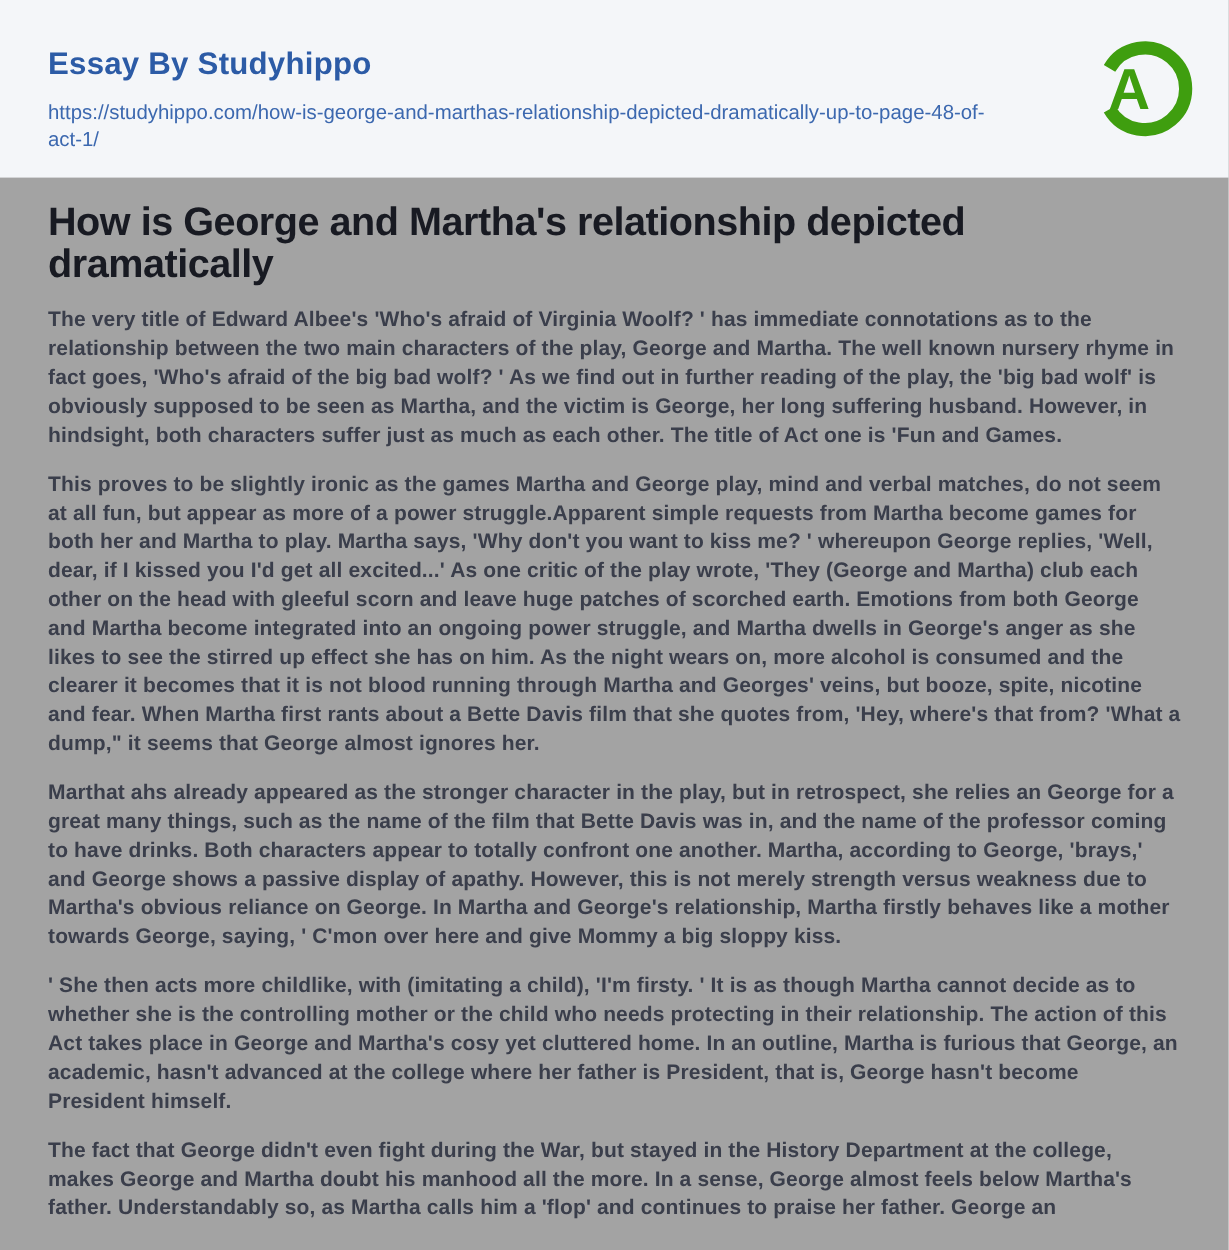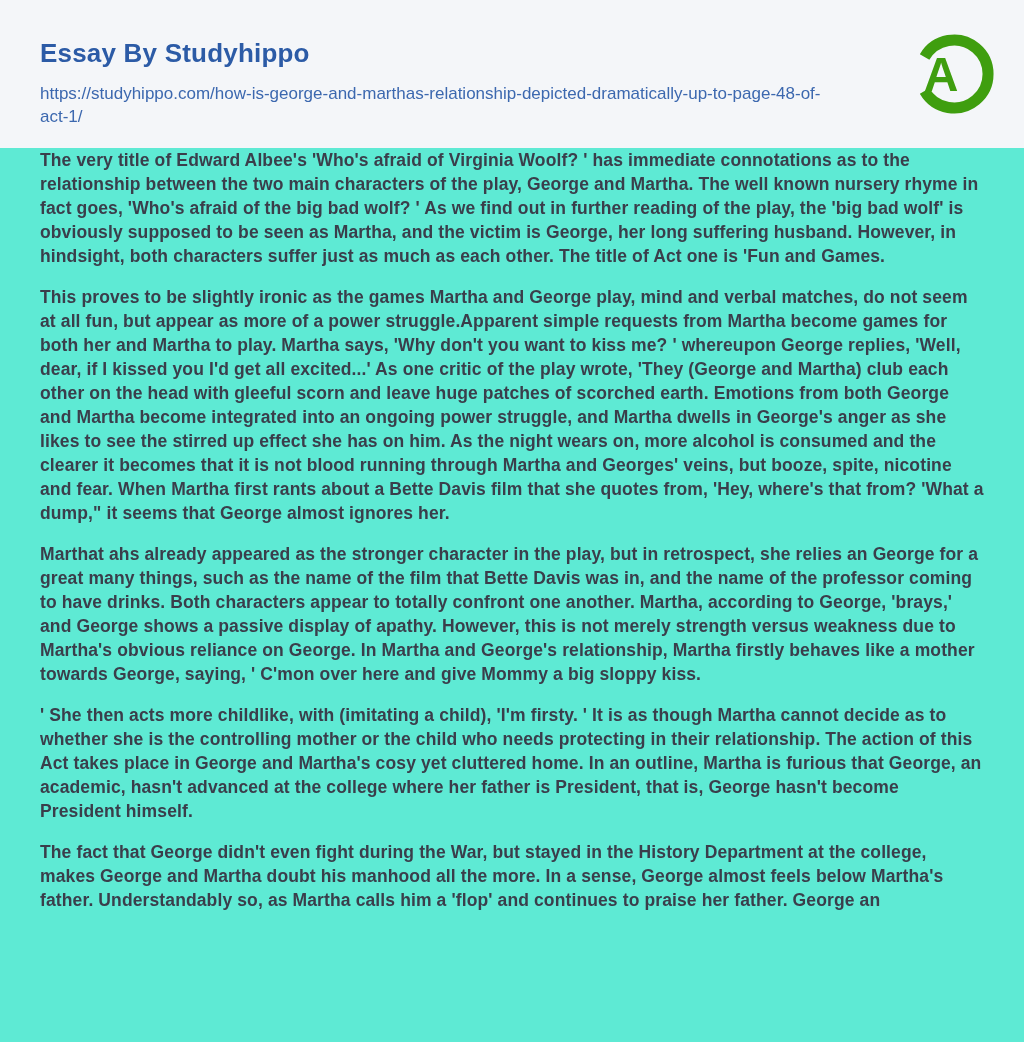--- a/index.html
+++ b/index.html
@@ -4,21 +4,21 @@
 <style>
   * { margin: 0; padding: 0; box-sizing: border-box; }
   html, body {
     width: 1024px;
     background: #ffffff;
     font-family: "Liberation Sans", sans-serif;
   }
   .page {
     width: 1024px;
     height: 1042px;
-    background: #5eead4;
+    background: #a3a3a3;
     overflow: hidden;
   }
   .header {
     position: relative;
     width: 1024px;
     height: 148px;
     background: #f4f6f9;
     padding: 38px 40px 0 40px;
   }
   .site-title {
@@ -76,20 +76,21 @@
 
     <div class="logo">
       <svg width="88" height="88" viewBox="0 0 88 88">
         <path d="M 14.6 27 A 34 34 0 1 1 14.6 61" fill="none" stroke="#3f9e0f" stroke-width="11" stroke-linecap="butt"></path>
         <text x="31" y="61" text-anchor="middle" font-family="Liberation Sans, sans-serif" font-size="48" font-weight="700" fill="#3f9e0f">A</text>
       </svg>
     </div>
   </div>
 
   <div class="content">
+    <h1 class="essay-title">How is George and Martha's relationship depicted dramatically</h1>
 
     <p>The very title of Edward Albee's 'Who's afraid of Virginia Woolf? ' has immediate connotations as to the relationship between the two main characters of the play, George and Martha. The well known nursery rhyme in fact goes, 'Who's afraid of the big bad wolf? ' As we find out in further reading of the play, the 'big bad wolf' is obviously supposed to be seen as Martha, and the victim is George, her long suffering husband. However, in hindsight, both characters suffer just as much as each other. The title of Act one is 'Fun and Games.</p>
 
     <p>This proves to be slightly ironic as the games Martha and George play, mind and verbal matches, do not seem at all fun, but appear as more of a power struggle.Apparent simple requests from Martha become games for both her and Martha to play. Martha says, 'Why don't you want to kiss me? ' whereupon George replies, 'Well, dear, if I kissed you I'd get all excited...' As one critic of the play wrote, 'They (George and Martha) club each other on the head with gleeful scorn and leave huge patches of scorched earth. Emotions from both George and Martha become integrated into an ongoing power struggle, and Martha dwells in George's anger as she likes to see the stirred up effect she has on him. As the night wears on, more alcohol is consumed and the clearer it becomes that it is not blood running through Martha and Georges' veins, but booze, spite, nicotine and fear. When Martha first rants about a Bette Davis film that she quotes from, 'Hey, where's that from? 'What a dump," it seems that George almost ignores her.</p>
 
     <p>Marthat ahs already appeared as the stronger character in the play, but in retrospect, she relies an George for a great many things, such as the name of the film that Bette Davis was in, and the name of the professor coming to have drinks. Both characters appear to totally confront one another. Martha, according to George, 'brays,' and George shows a passive display of apathy. However, this is not merely strength versus weakness due to Martha's obvious reliance on George. In Martha and George's relationship, Martha firstly behaves like a mother towards George, saying, ' C'mon over here and give Mommy a big sloppy kiss.</p>
 
     <p>' She then acts more childlike, with (imitating a child), 'I'm firsty. ' It is as though Martha cannot decide as to whether she is the controlling mother or the child who needs protecting in their relationship. The action of this Act takes place in George and Martha's cosy yet cluttered home. In an outline, Martha is furious that George, an academic, hasn't advanced at the college where her father is President, that is, George hasn't become President himself.</p>
 
     <p>The fact that George didn't even fight during the War, but stayed in the History Department at the college, makes George and Martha doubt his manhood all the more. In a sense, George almost feels below Martha's father. Understandably so, as Martha calls him a 'flop' and continues to praise her father. George an</p>

